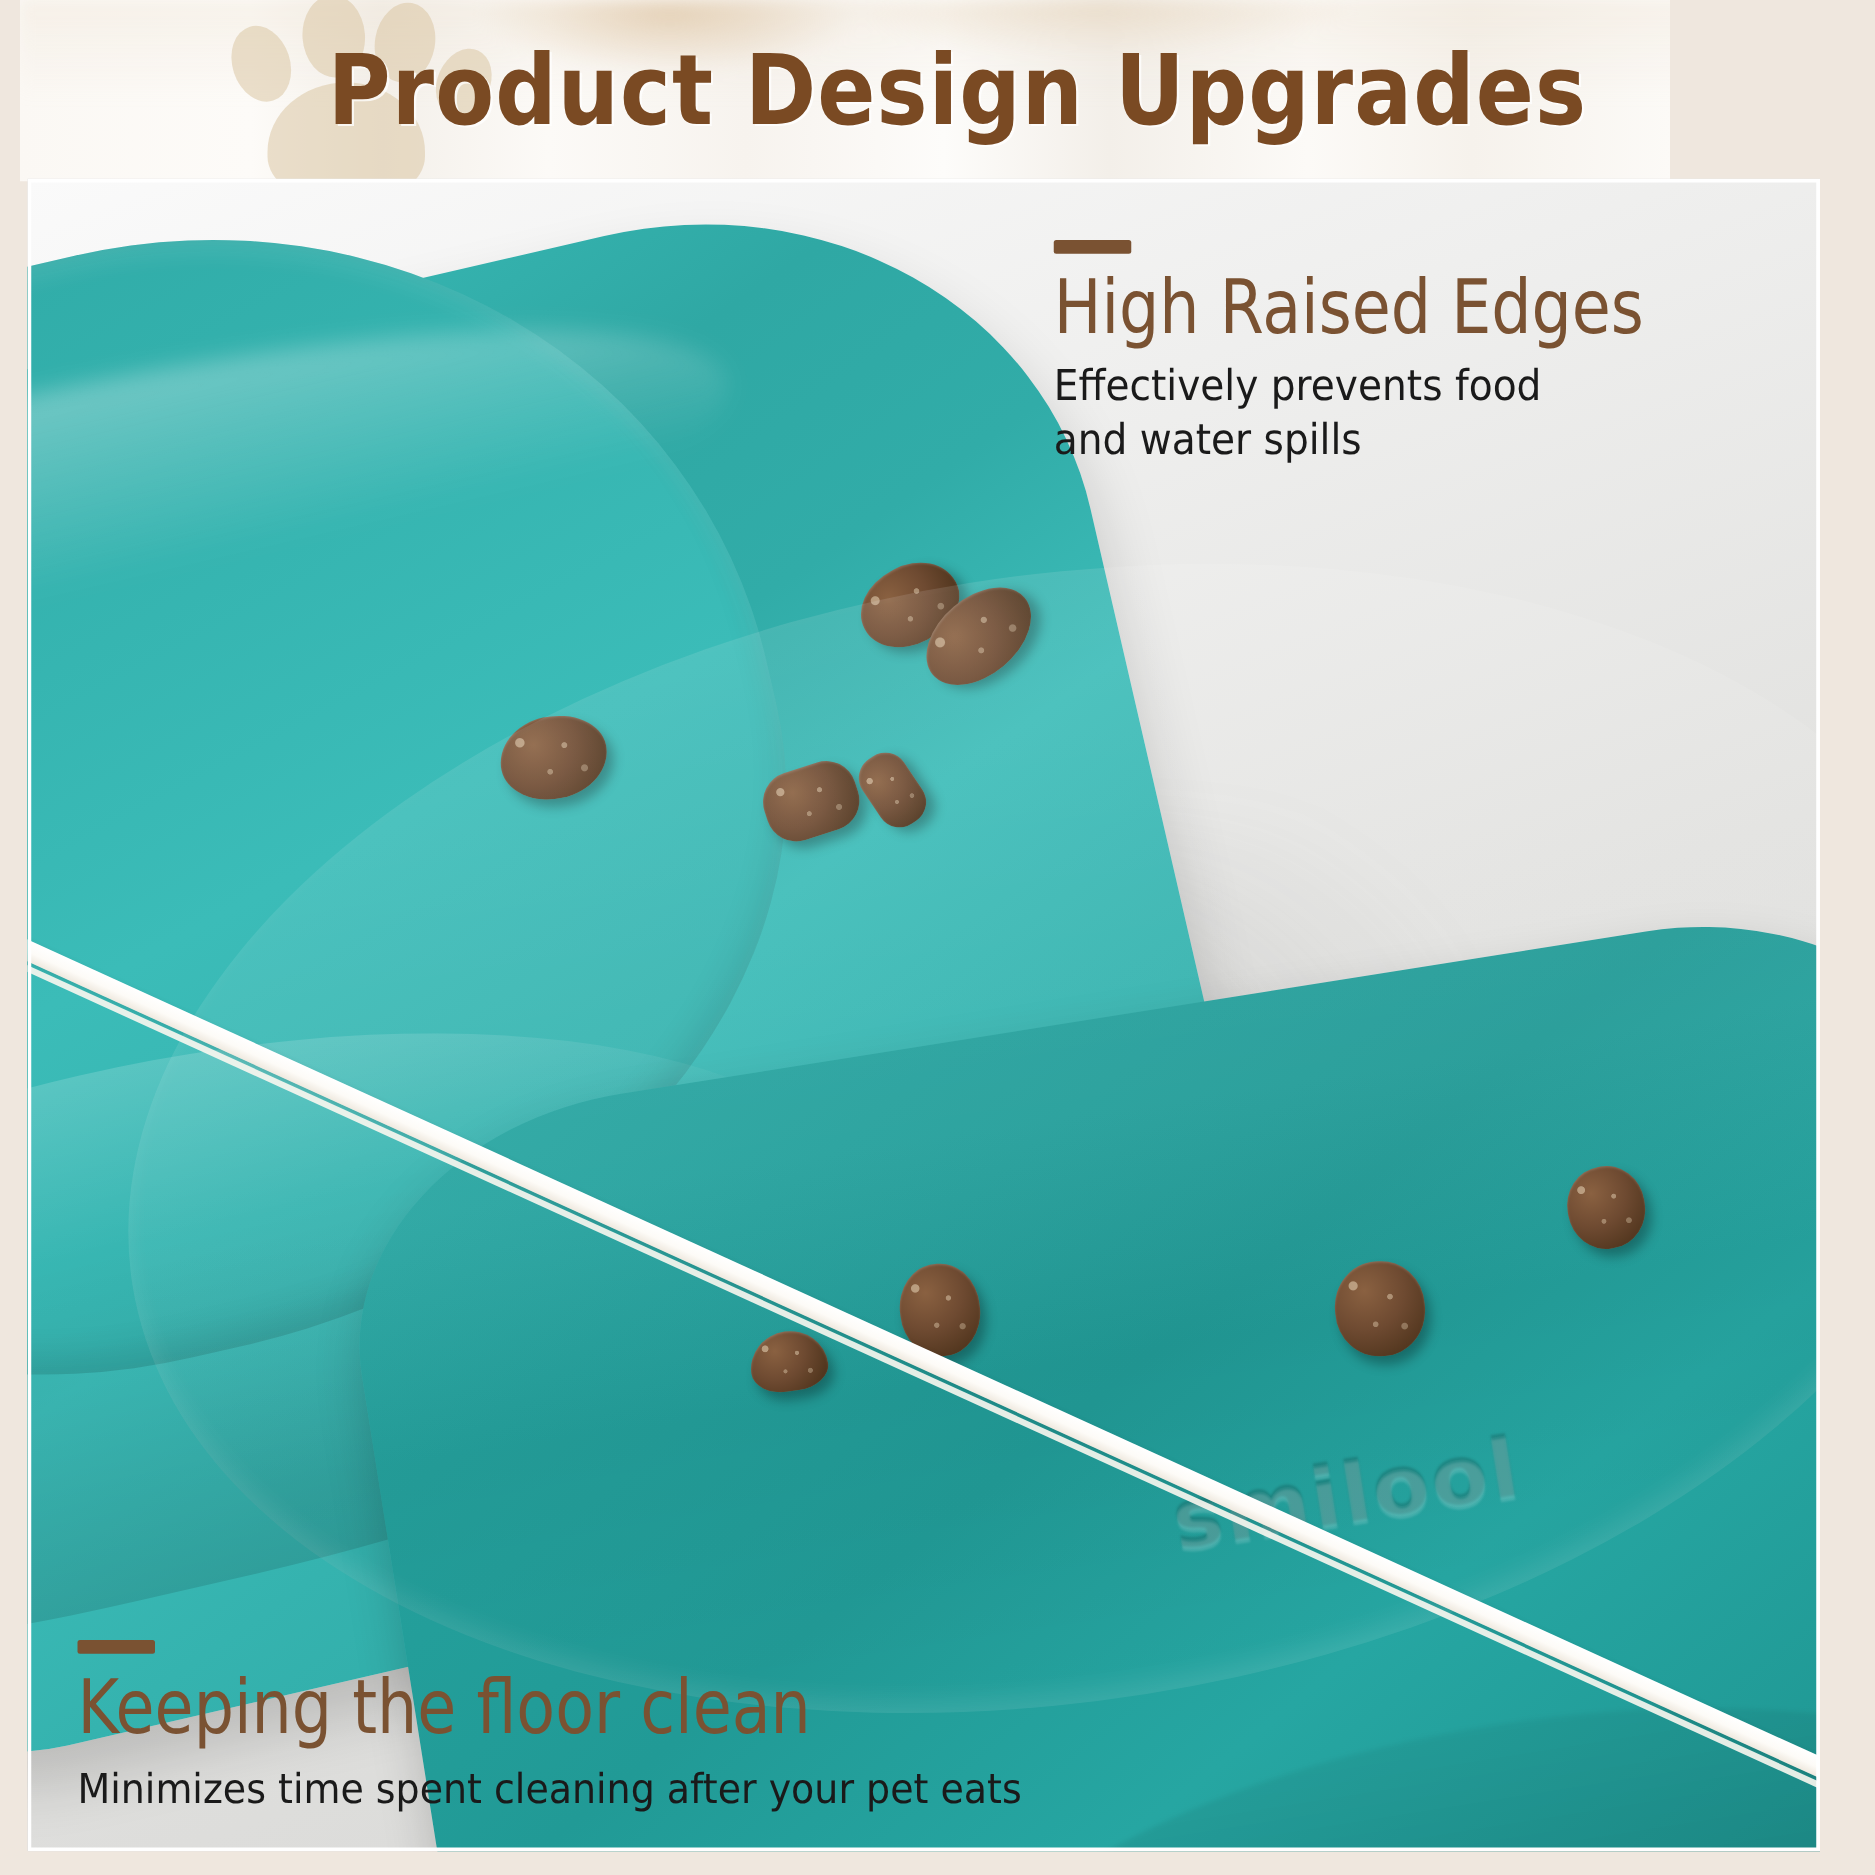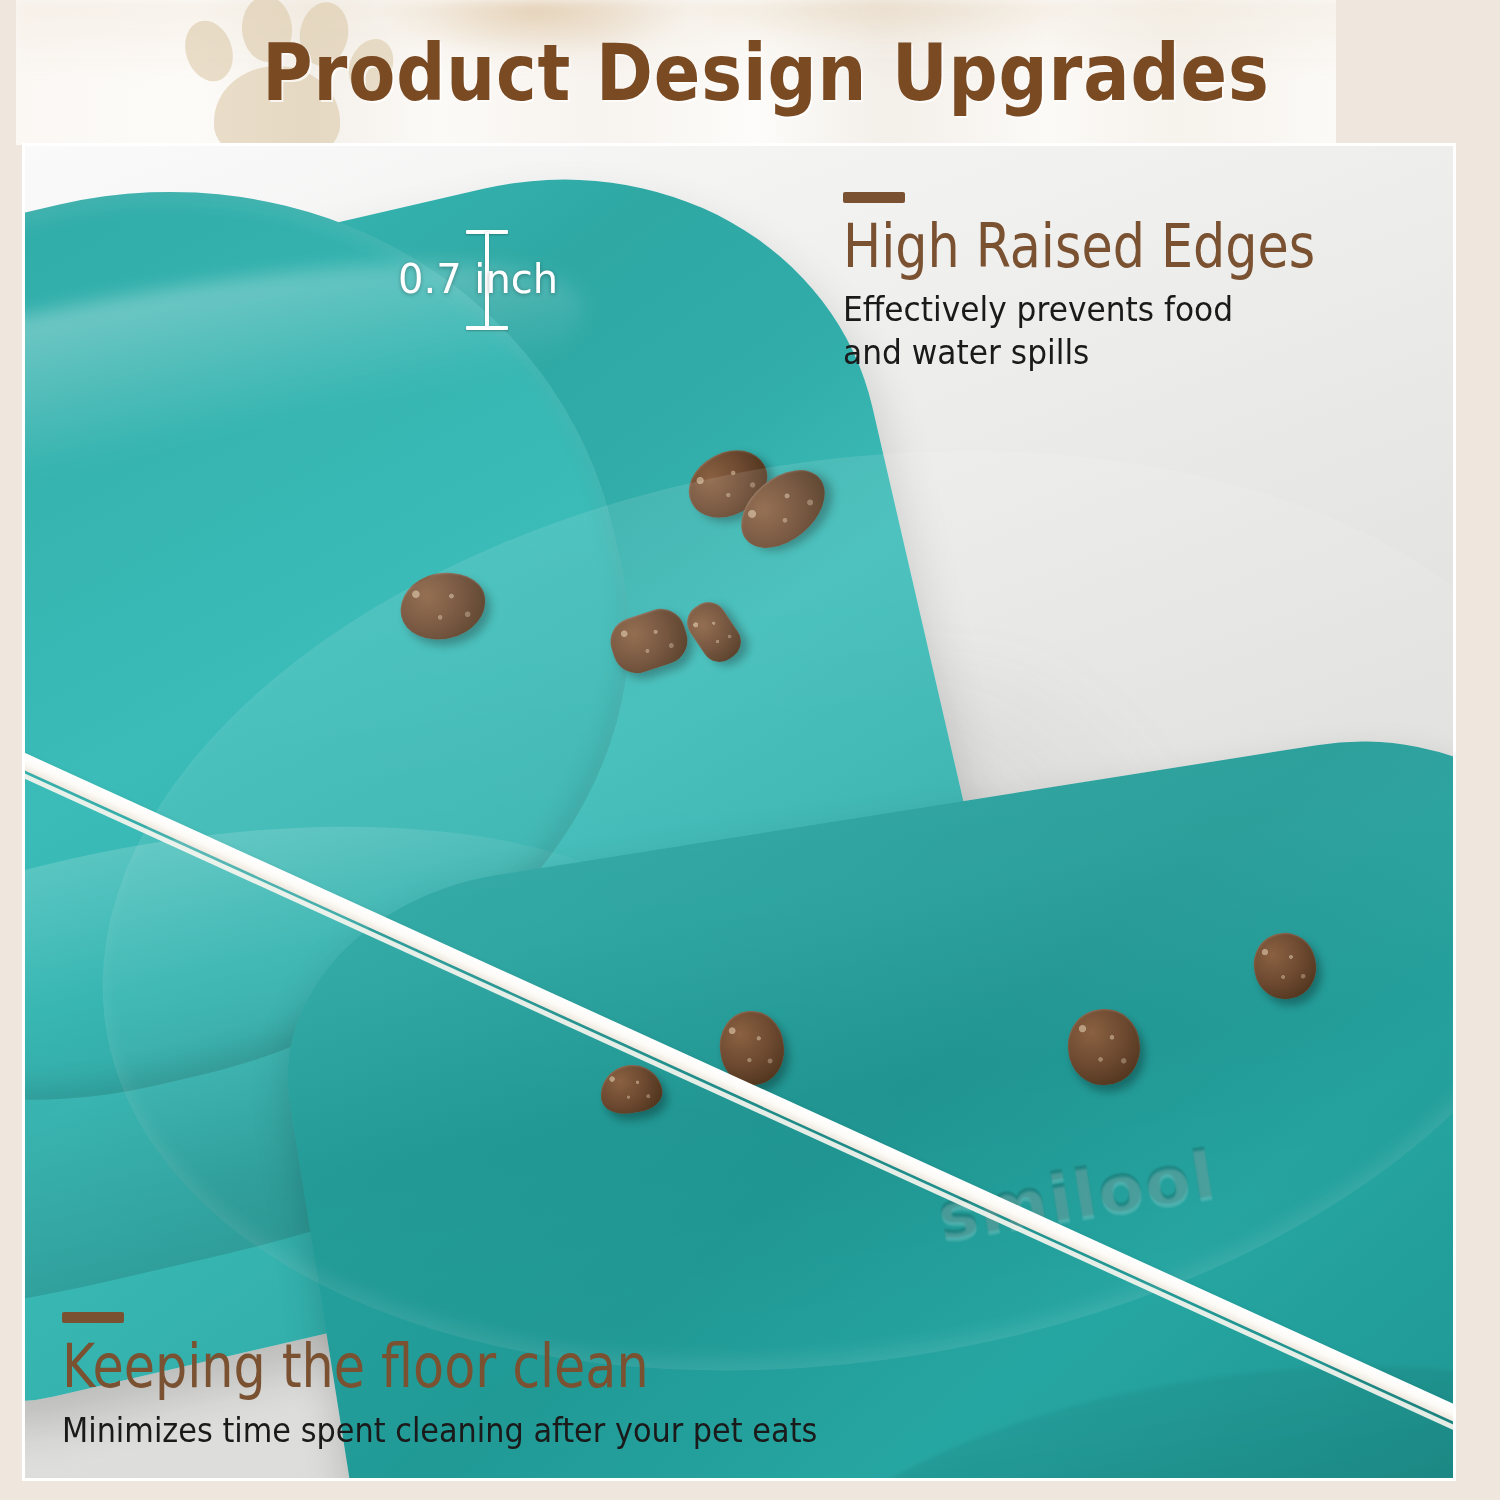--- a/index.html
+++ b/index.html
@@ -289,26 +289,20 @@
     <div class="kib" style="left:1232px;top:790px;width:62px;height:66px;border-radius:48%;transform:rotate(-10deg);"></div>
 
     <div class="emboss">smilool</div>
 
     <div class="split"></div>
     <div class="split2"></div>
 
     <div class="photo-inner-border"></div>
   </div>
 
-  <div class="dim">
-    <div class="bar t"></div>
-    <div class="stem"></div>
-    <div class="bar b"></div>
-    <div class="lbl">0.7 inch</div>
-  </div>
 
   <div class="feat" id="feat-floor">
     <div class="tick"></div>
     <div class="head">Keeping the floor clean</div>
     <div class="sub">Minimizes time spent cleaning after your pet eats</div>
   </div>
 
   <div class="feat" id="feat-edges">
     <div class="tick"></div>
     <div class="head">High Raised Edges</div>

